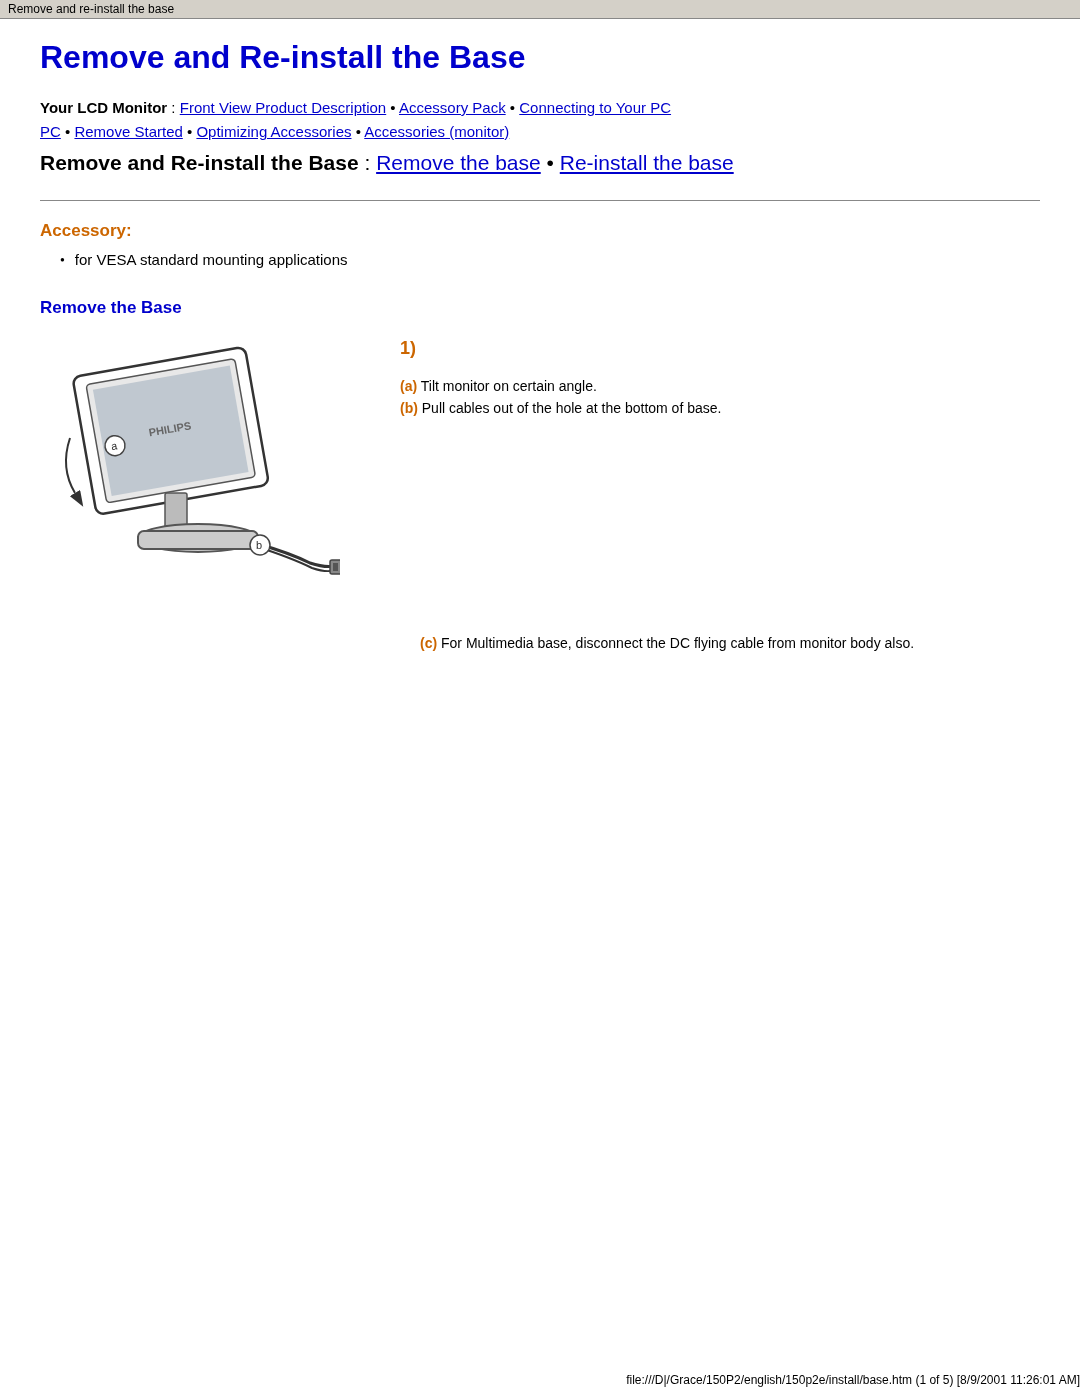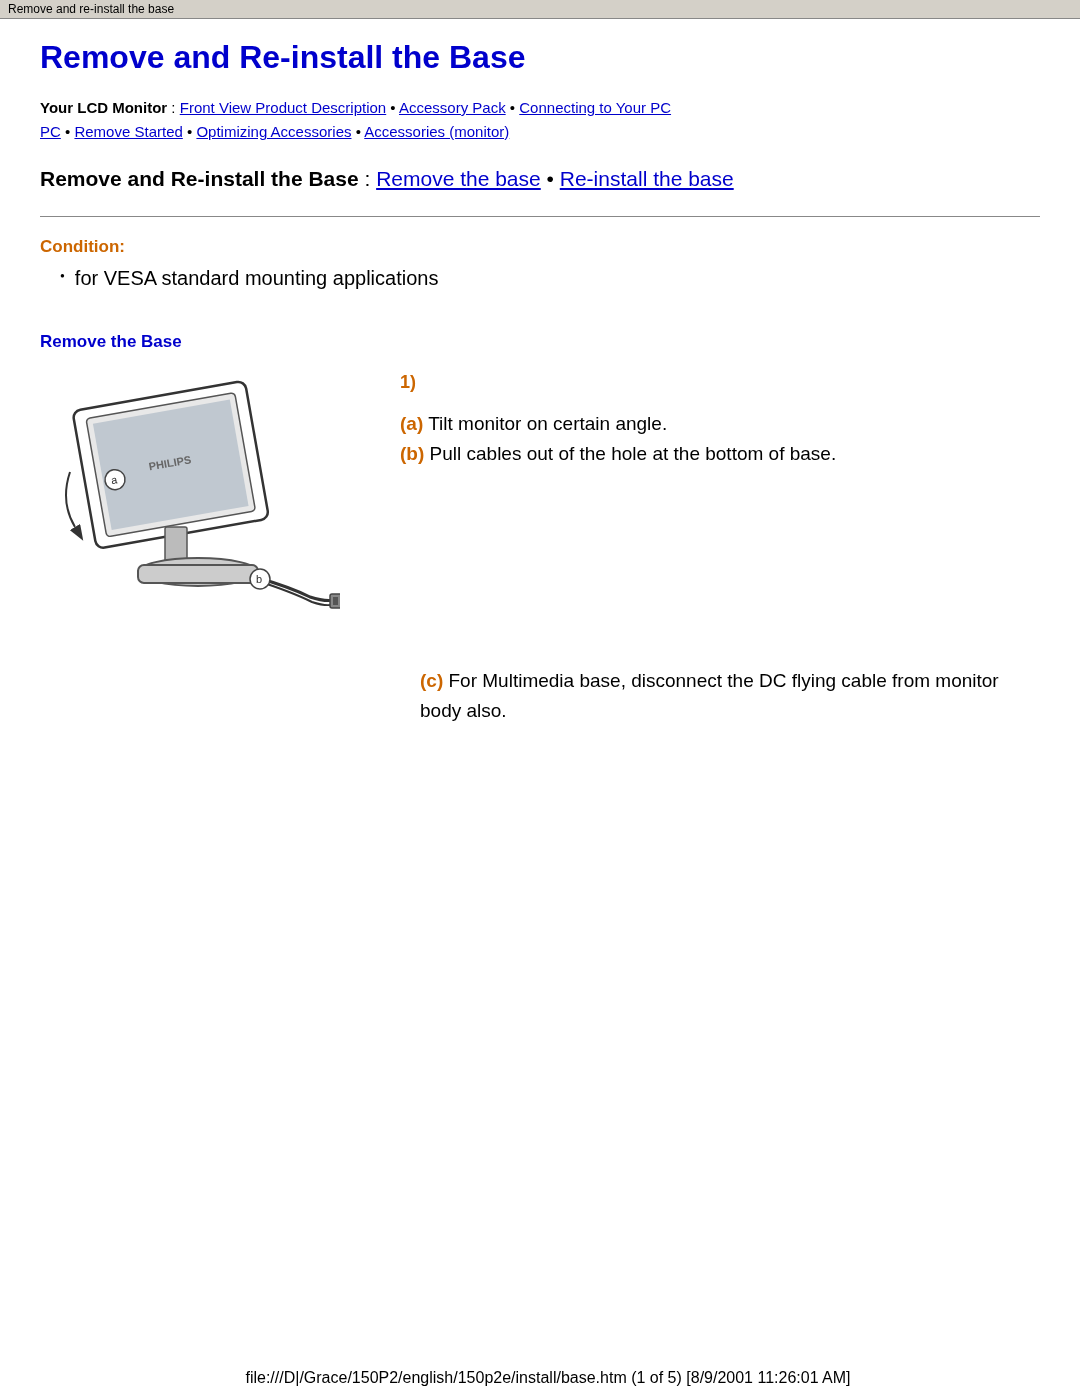--- a/index.html
+++ b/index.html
@@ -29,21 +29,21 @@
       font-size: 32px;
       font-weight: bold;
       color: #0000cc;
       margin-bottom: 20px;
       font-family: Arial, sans-serif;
     }
 
     .nav-links {
       font-family: Arial, sans-serif;
       font-size: 15px;
-      margin-bottom: 18px;
+      margin-bottom: 2px;
       line-height: 1.6;
     }
 
     .nav-links a {
       color: #0000cc;
       text-decoration: underline;
     }
 
     .nav-links strong {
       color: #000;
@@ -71,23 +71,23 @@
       color: #cc6600;
       font-size: 17px;
       font-weight: bold;
       font-family: Arial, sans-serif;
       margin-bottom: 10px;
     }
 
     .condition-list {
       list-style: none;
       margin-left: 20px;
-      margin-bottom: 42px;
-      font-family: Arial, sans-serif;
-      font-size: 20px;
+      margin-bottom: 30px;
+      font-family: Arial, sans-serif;
+      font-size: 15px;
     }
 
     .condition-list li {
       margin-bottom: 6px;
       display: flex;
       align-items: flex-start;
     }
 
     .condition-list li::before {
       content: "●";
@@ -123,43 +123,43 @@
     .step-number {
       color: #cc6600;
       font-size: 18px;
       font-weight: bold;
       font-family: Arial, sans-serif;
       margin-bottom: 16px;
     }
 
     .step-text {
       font-family: Arial, sans-serif;
-      font-size: 19px;
+      font-size: 14px;
       line-height: 1.6;
     }
 
     .step-label {
       color: #cc6600;
       font-weight: bold;
     }
 
     .step-c-container {
       padding-left: 380px;
       font-family: Arial, sans-serif;
       font-size: 15px;
       line-height: 1.6;
     }
 
     .footer {
       position: absolute;
       bottom: 10px;
       left: 16px;
       right: 0;
-      text-align: center;
-      font-size: 16px;
+      text-align: right;
+      font-size: 12px;
       font-family: Arial, sans-serif;
       color: #000;
     }
 
     
     .monitor-svg {
       width: 300px;
       height: 260px;
     }
   </style>
@@ -177,21 +177,21 @@
     <strong>Your LCD Monitor</strong><span> : </span><a href="#">Front View Product Description</a><span> • </span><a href="#">Accessory Pack</a><span> • </span><a href="#">Connecting to Your PC</a><br>
     <a href="#">PC</a><span> • </span><a href="#">Remove Started</a><span> • </span><a href="#">Optimizing Accessories</a><span> • </span><a href="#">Accessories (monitor)</a>
   </div>
 
   <div class="sub-nav">
     <strong>Remove and Re-install the Base</strong><span> : </span><a href="#">Remove the base</a><span> • </span><a href="#">Re-install the base</a>
   </div>
 
   <hr>
 
-  <div class="condition-title">Condition:</div>
+  <div class="condition-title">Accessory:</div>
 
   <ul class="condition-list">
     <li>
       <span>for VESA standard mounting applications</span>
     </li>
   </ul>
 
   <div class="remove-base-title">Remove the Base</div>
 
   <div class="step-container">

